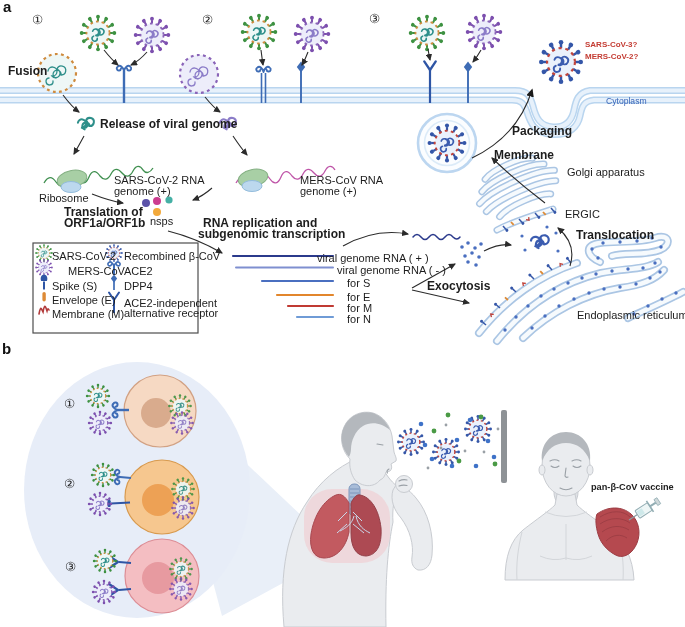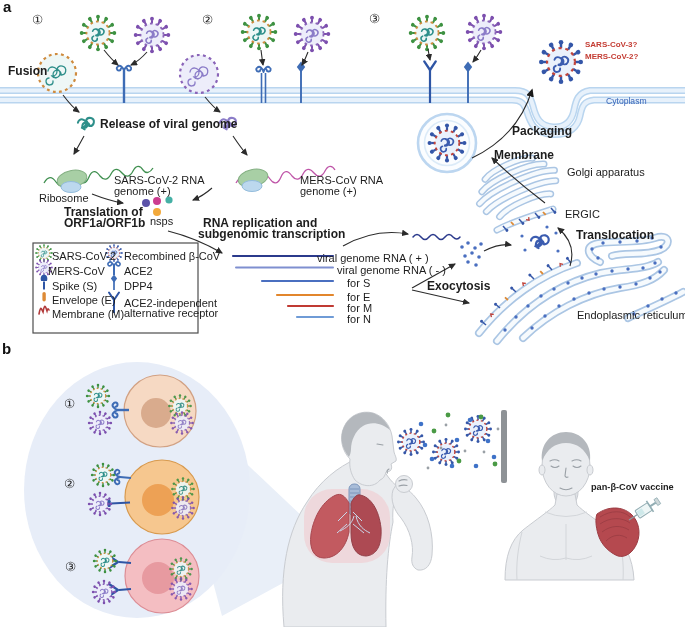--- a/index.html
+++ b/index.html
@@ -487,21 +487,21 @@
   <div class="t b" style="left:494px;top:148px">Membrane</div>
   <div class="t b" style="left:512px;top:124px">Packaging</div>
   <div class="t" style="left:567px;top:165px">Golgi apparatus</div>
   <div class="t" style="left:565px;top:207px">ERGIC</div>
   <div class="t" style="left:577px;top:308px">Endoplasmic reticulum</div>
   <div class="t blue" style="left:606px;top:96px">Cytoplasm</div>
   <div class="t red" style="left:585px;top:40px">SARS-CoV-3?</div>
   <div class="t red" style="left:585px;top:52px">MERS-CoV-2?</div>
 
   <div class="t lg" style="left:52px;top:249px">SARS-CoV-2</div>
-  <div class="t lg" style="left:48px;top:263.5px">MERS-CoV</div>
+  <div class="t lg" style="left:68px;top:263.5px">MERS-CoV</div>
   <div class="t lg" style="left:52px;top:278.5px">Spike (S)</div>
   <div class="t lg" style="left:52px;top:292.5px">Envelope (E)</div>
   <div class="t lg" style="left:52px;top:307px">Membrane (M)</div>
   <div class="t lg" style="left:124px;top:249px">Recombined β-CoV</div>
   <div class="t lg" style="left:124px;top:264px">ACE2</div>
   <div class="t lg" style="left:124px;top:279px">DPP4</div>
   <div class="t lg" style="left:124px;top:296px">ACE2-independent</div>
   <div class="t lg" style="left:124px;top:306px">alternative receptor</div>
 
   <div class="t big" style="left:2px;top:339px">b</div>

